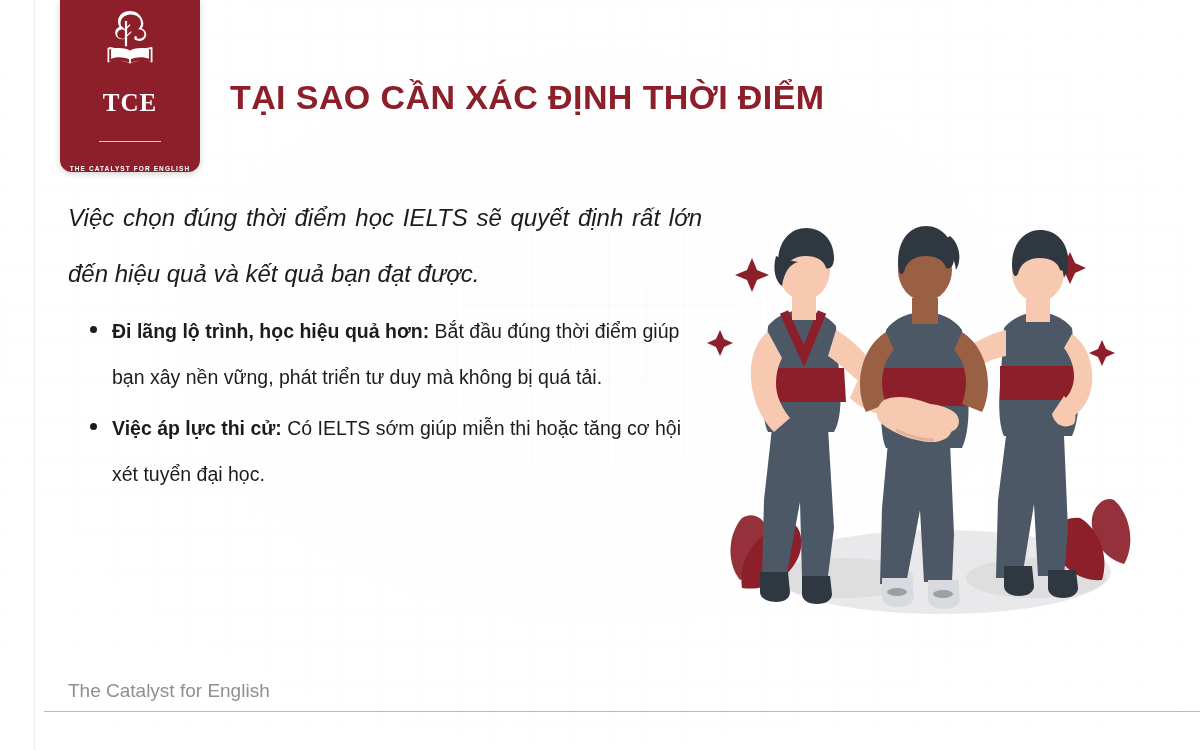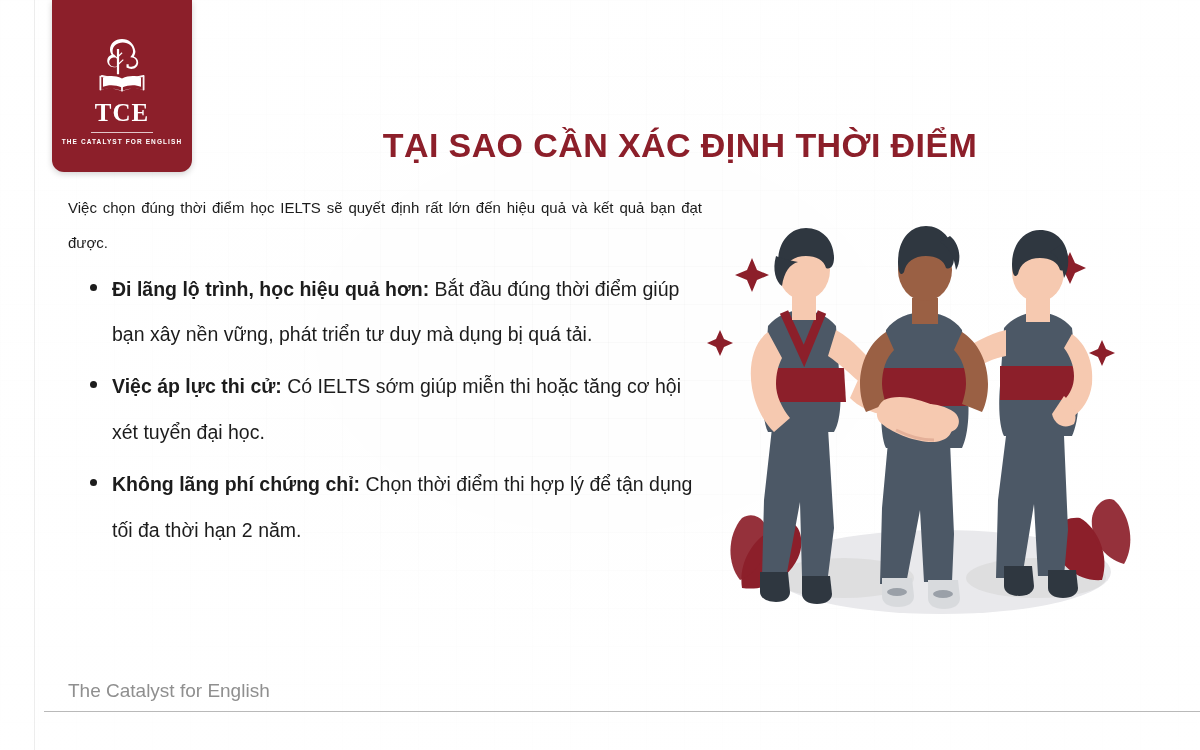--- a/index.html
+++ b/index.html
@@ -31,31 +31,31 @@
     position: absolute;
     inset: 0;
     pointer-events: none;
     background: radial-gradient(ellipse at 50% 45%, rgba(255,255,255,0.55) 0%, rgba(255,255,255,0.88) 55%, rgba(255,255,255,0.97) 100%);
   }
   .slide > * { position: relative; z-index: 2; }
 
   
   .logo-badge {
     position: absolute;
-    left: 52px;
+    left: 60px;
     top: 0;
     width: 140px;
     height: 172px;
     background: #8c1f2a;
     border-radius: 0 0 12px 12px;
     box-shadow: 0 2px 6px rgba(0,0,0,0.18);
     display: flex;
     flex-direction: column;
     align-items: center;
-    justify-content: center;
+    justify-content: space-between;
     padding-top: 6px;
     box-sizing: border-box;
   }
   .logo-tree { margin-bottom: 2px; }
   .logo-text {
     color: #ffffff;
     font-size: 25px;
     font-weight: bold;
     letter-spacing: 1px;
     line-height: 1;
@@ -75,45 +75,45 @@
     font-weight: bold;
     text-align: center;
   }
 
   
   .title-block {
     position: absolute;
     left: 230px;
     top: 72px;
     width: 900px;
-    text-align: center;
-    margin-top: 48px;
+    text-align: left;
   }
   .title-line {
     color: #8c1f2a;
     font-size: 34px;
     font-weight: bold;
     letter-spacing: 0.4px;
     line-height: 1.5;
   }
 
   
   .content {
     position: absolute;
     left: 68px;
     top: 190px;
     width: 640px;
     color: #1c1c1c;
   }
   .intro {
-    font-size: 15px;
+    font-size: 24px;
     line-height: 2.35;
     text-align: justify;
     margin: 0 0 6px 0;
     padding-right: 6px;
+    font-style: italic;
   }
   ul.bullets {
     list-style: none;
     margin: 0;
     padding: 0;
   }
   ul.bullets li {
     position: relative;
     font-size: 19.5px;
     line-height: 2.35;
@@ -191,30 +191,26 @@
   <div class="title-block">
     <div class="title-line">TẠI SAO CẦN XÁC ĐỊNH THỜI ĐIỂM</div>
   </div>
 
   <div class="content">
     <p class="intro">Việc chọn đúng thời điểm học IELTS sẽ quyết định rất lớn đến hiệu quả và kết quả bạn đạt được.</p>
 
     <ul class="bullets">
       <li>
         <span class="dot"></span>
-        <span class="lead">Đi lãng lộ trình, học hiệu quả hơn:</span><span> Bắt đầu đúng thời điểm giúp bạn xây nền vững, phát triển tư duy mà dụng bị quá tải.</span>
+        <span class="lead">Đi lãng lộ trình, học hiệu quả hơn:</span><span> Bắt đầu đúng thời điểm giúp bạn xây nền vững, phát triển tư duy mà không bị quá tải.</span>
       </li>
       <li>
         <span class="dot"></span>
         <span class="lead">Việc áp lực thi cử:</span><span> Có IELTS sớm giúp miễn thi hoặc tăng cơ hội xét tuyển đại học.</span>
       </li>
-      <li>
-        <span class="dot"></span>
-        <span class="lead">Không lãng phí chứng chỉ:</span><span> Chọn thời điểm thi hợp lý để tận dụng tối đa thời hạn 2 năm.</span>
-      </li>
     </ul>
   </div>
 
   <div class="illustration">
     <svg width="500" height="470" viewBox="0 0 500 470">
 
       <ellipse cx="265" cy="372" rx="170" ry="42" fill="#e9e9ec"></ellipse>
       <ellipse cx="168" cy="378" rx="70" ry="20" fill="#dededf"></ellipse>
       <ellipse cx="360" cy="378" rx="70" ry="20" fill="#dededf"></ellipse>
 

